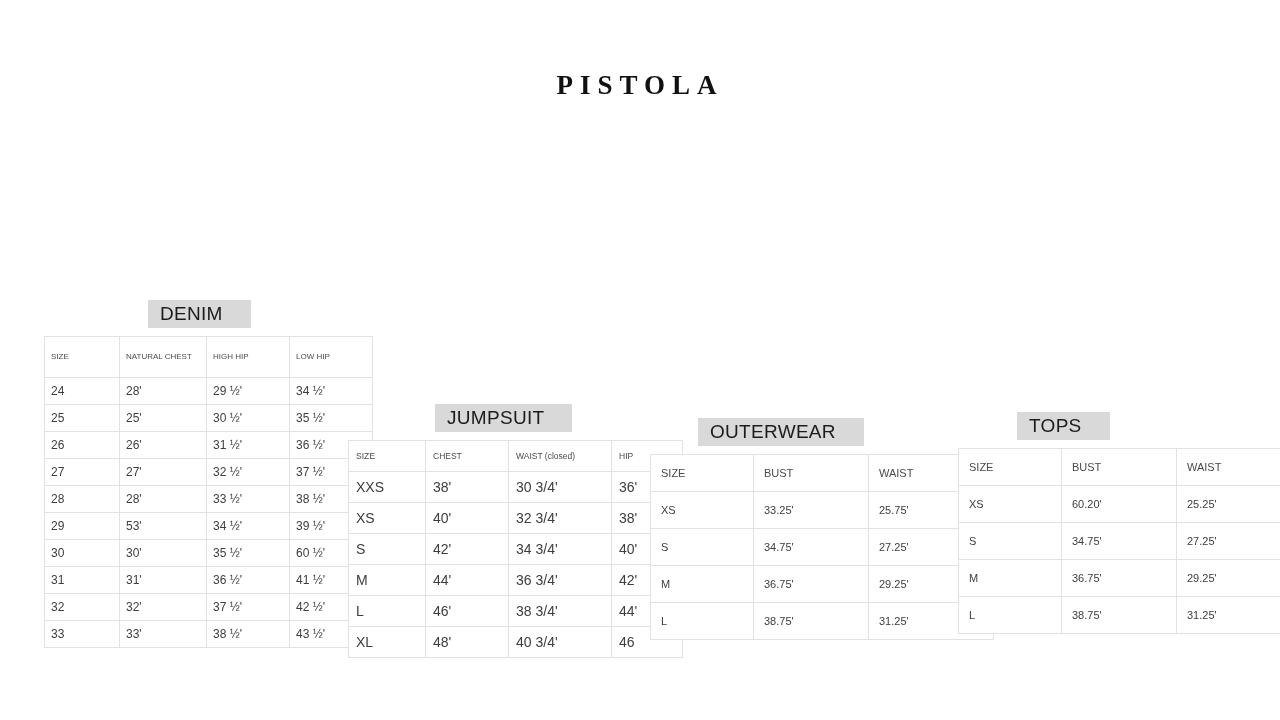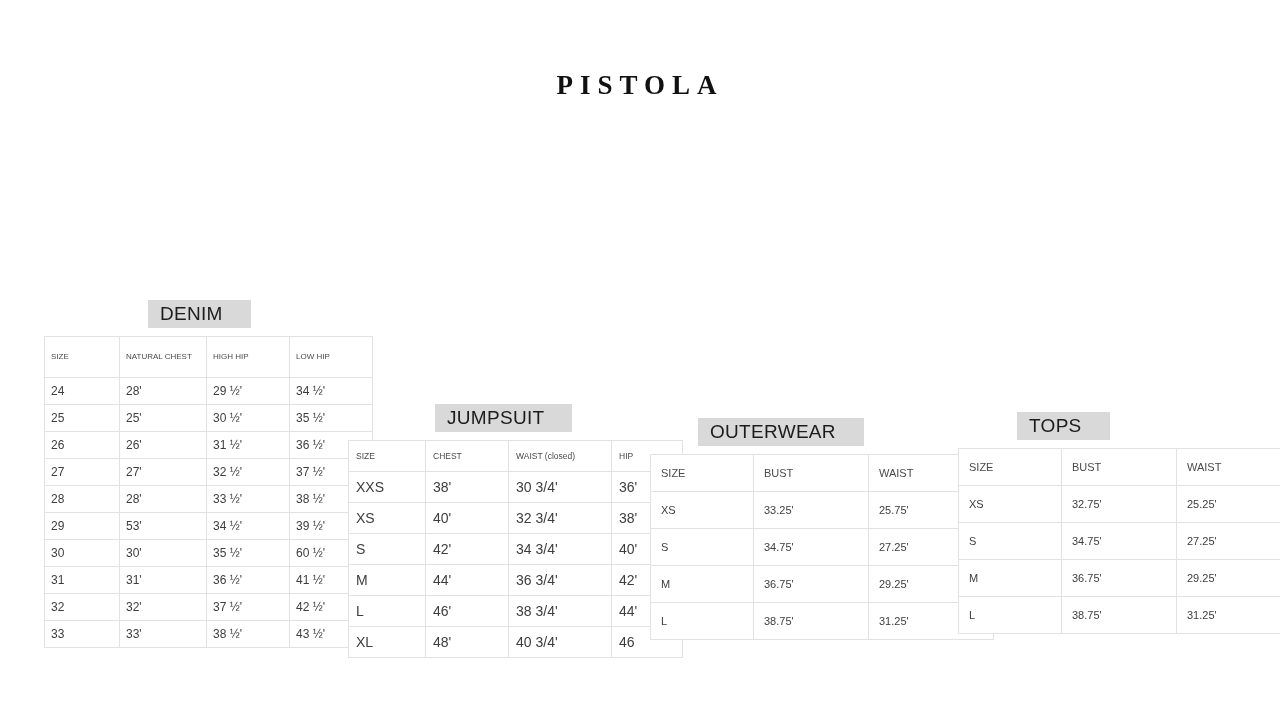--- a/index.html
+++ b/index.html
@@ -265,21 +265,21 @@
     <thead>
       <tr>
         <th style="width:82px">SIZE</th>
         <th style="width:94px">BUST</th>
         <th style="width:102px">WAIST</th>
       </tr>
     </thead>
     <tbody>
       <tr>
         <td>XS</td>
-        <td>32.75'</td>
+        <td>60.20'</td>
         <td>25.25'</td>
       </tr>
       <tr>
         <td>S</td>
         <td>34.75'</td>
         <td>27.25'</td>
       </tr>
       <tr>
         <td>M</td>
         <td>36.75'</td>

